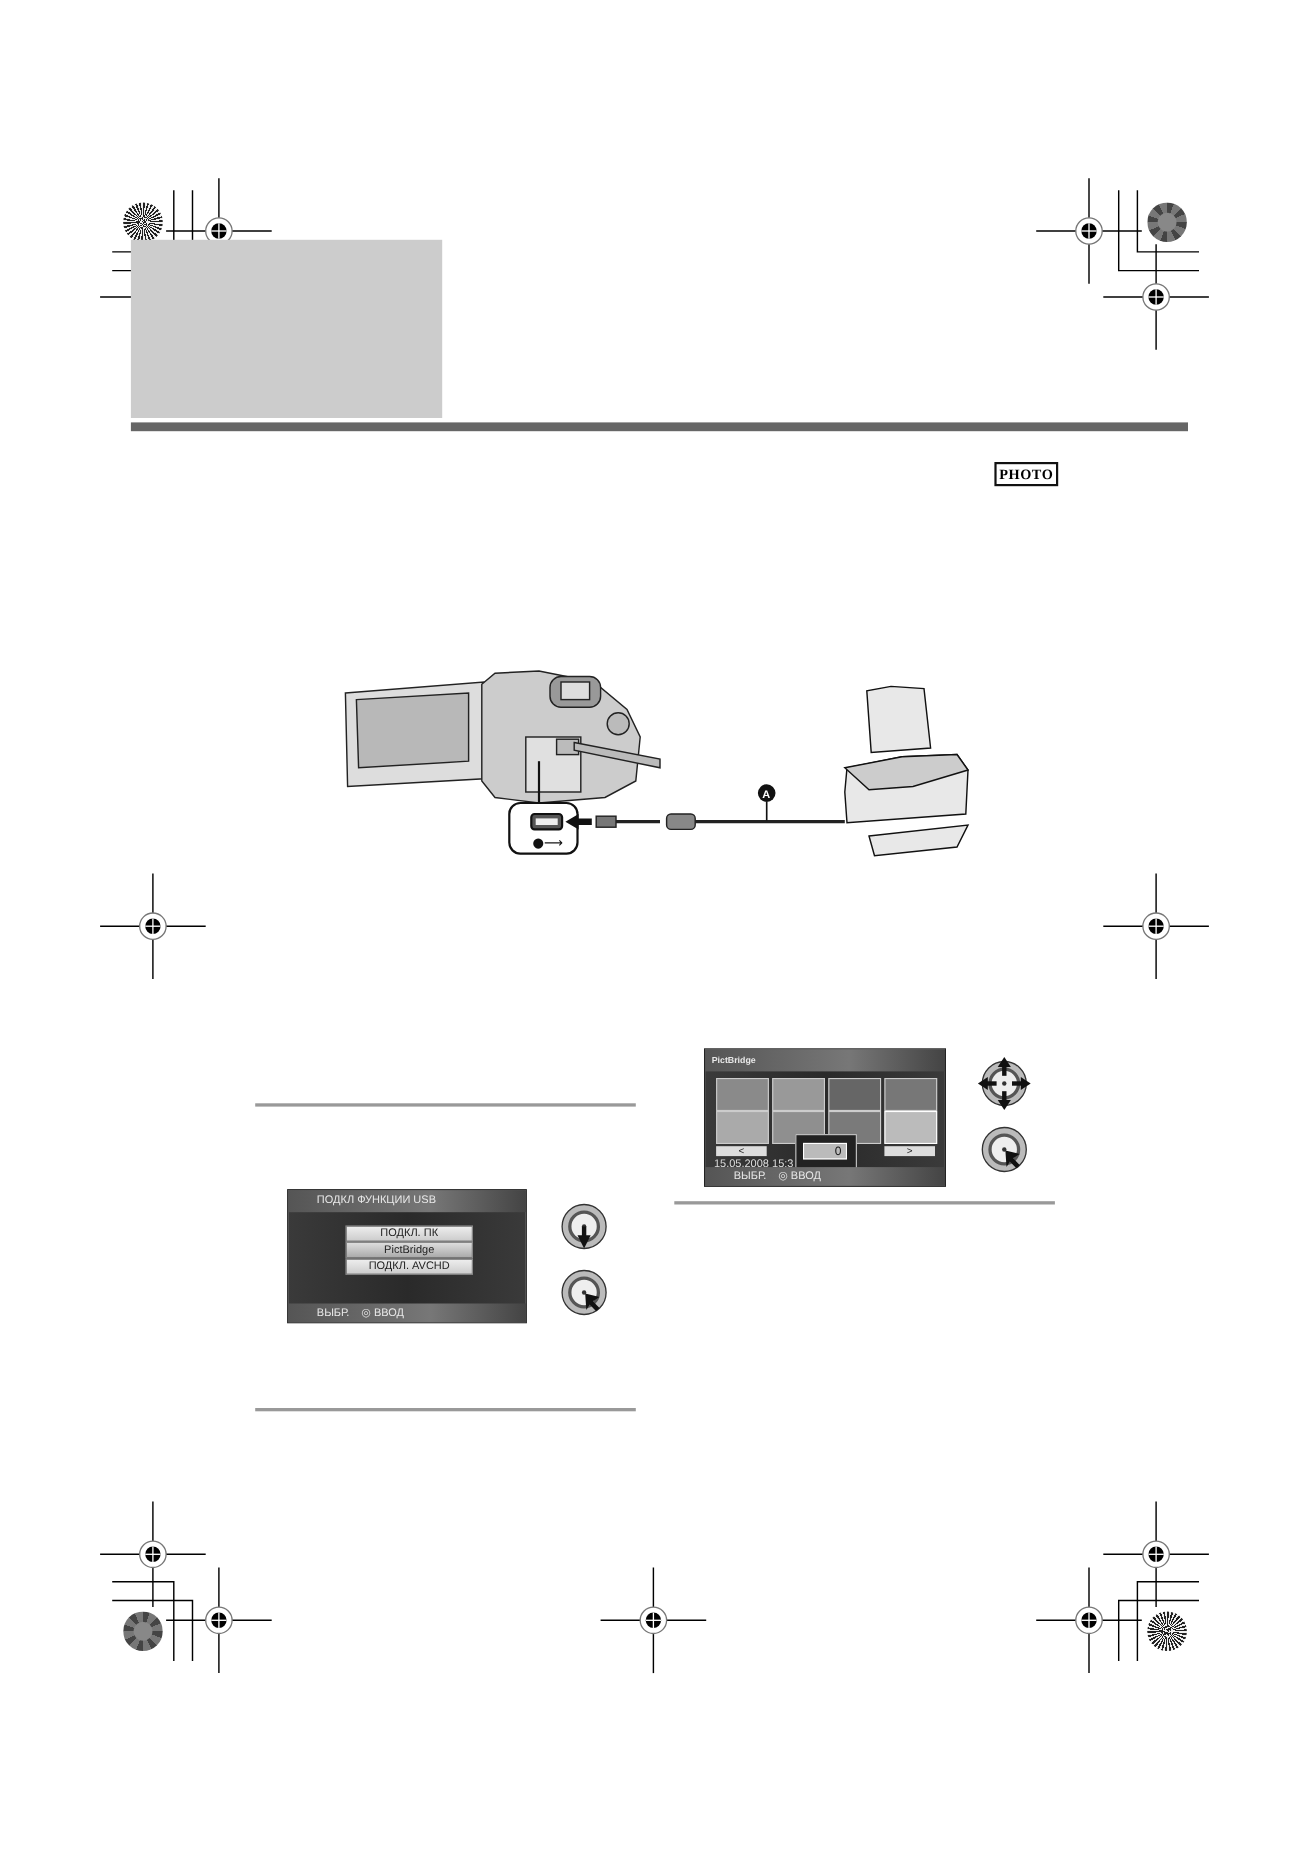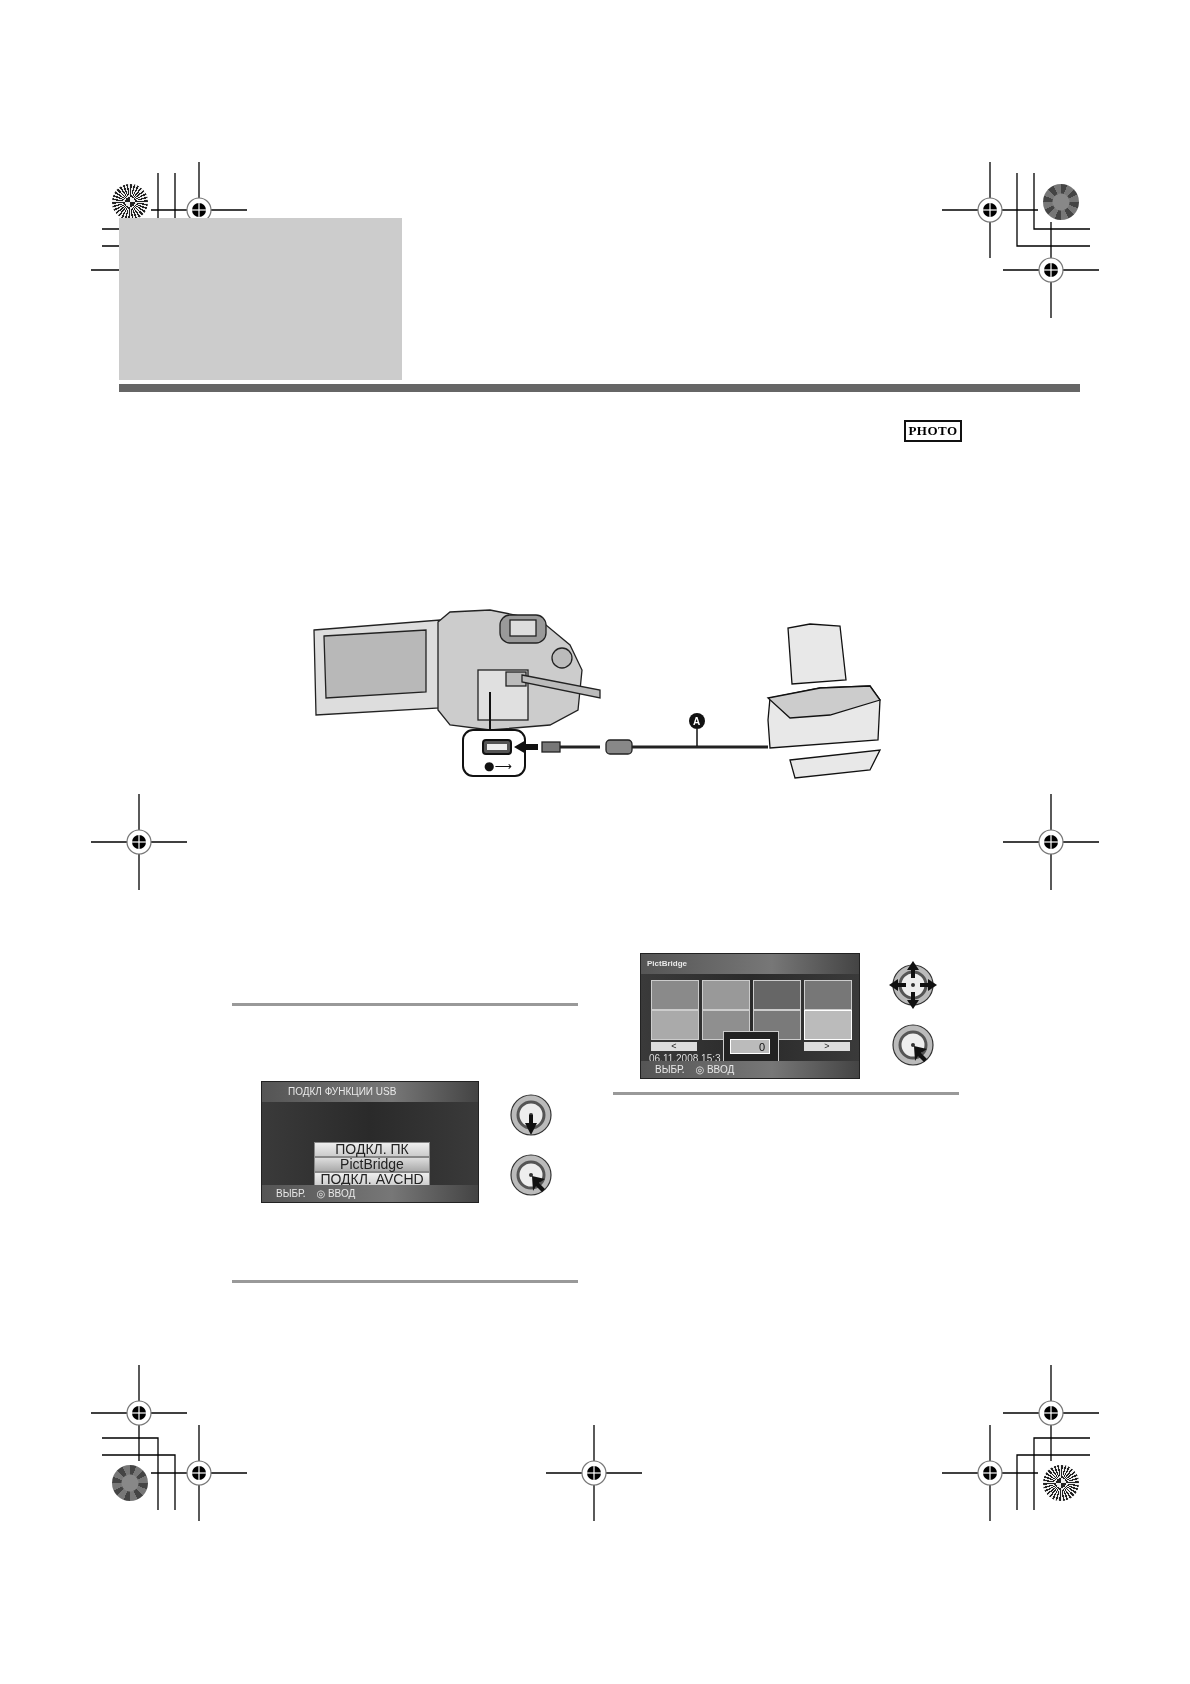--- a/index.html
+++ b/index.html
@@ -7,22 +7,22 @@
   .abs { position:absolute; }
   .star { position:absolute; width:36px; height:36px; border-radius:50%; }
   .star-light { background: repeating-conic-gradient(#222 0deg 6deg, #eee 6deg 12deg); }
   .star-dark { background: radial-gradient(circle, #888 0 8px, transparent 9px), repeating-conic-gradient(#444 0deg 20deg, #777 20deg 45deg); }
   .title-box { left:119px; top:218px; width:283px; height:162px; background:#cccccc; }
   .title-rule { left:119px; top:384px; width:961px; height:8px; background:#666; }
   .photo-badge { left:904px; top:420px; width:54px; height:18px; border:2px solid #111; font-weight:bold; font-size:13px; line-height:18px; text-align:center; font-family:Liberation Serif, serif; letter-spacing:0.5px; }
   .sep { position:absolute; height:3px; background:#999; }
   .screen { position:absolute; background:linear-gradient(90deg,#3a3a3a,#2a2a2a 50%,#3a3a3a); color:#e8e8e8; border:1px solid #222; }
   .screen-header { height:20px; line-height:20px; padding-left:26px; font-size:10px; background:linear-gradient(90deg,#555,#777 60%,#444); }
-  .screen-footer { position:absolute; left:0; right:0; bottom:0; height:17px; line-height:17px; font-size:10px; padding-left:14px; background:linear-gradient(90deg,#555,#777 60%,#444); }
-  .menu-btn { position:absolute; left:52px; width:114px; height:13px; line-height:13px; font-size:14px; text-align:center; color:#222; background:linear-gradient(#eee,#ccc); border:1px solid #888;margin-top:28px; }
+  .screen-footer { position:absolute; left:0; right:0; bottom:0; height:17px; line-height:17px; font-size:10px; padding-left:26px; background:linear-gradient(90deg,#555,#777 60%,#444); }
+  .menu-btn { position:absolute; left:52px; width:114px; height:13px; line-height:13px; font-size:10px; text-align:center; color:#222; background:linear-gradient(#eee,#ccc); border:1px solid #888; }
   .menu-btn.sel { background:linear-gradient(#ddd,#aaa); }
   .thumb { position:absolute; width:46px; height:28px; border:1px solid #ccc; }
   .navbtn { position:absolute; width:46px; height:9px; background:#ddd; color:#222; font-size:9px; line-height:9px; text-align:center; }
   .counter { position:absolute; left:82px; top:77px; width:54px; height:30px; background:#222; border:1px solid #ccc; }
   .counter-inner { position:absolute; left:6px; top:7px; width:40px; height:15px; background:#bbb; color:#111; font-size:11px; line-height:15px; text-align:right; padding-right:4px; box-sizing:border-box; border:1px solid #fff; }
   .dial { position:absolute; width:44px; height:44px; }
 </style>
 </head>
 <body>
 
@@ -150,21 +150,21 @@
   <div class="thumb" style="left:10px;top:26px;background:#8a8a8a"></div>
   <div class="thumb" style="left:61px;top:26px;background:#999"></div>
   <div class="thumb" style="left:112px;top:26px;background:#666"></div>
   <div class="thumb" style="left:163px;top:26px;background:#777"></div>
   <div class="thumb" style="left:10px;top:56px;background:#aaa"></div>
   <div class="thumb" style="left:61px;top:56px;background:#8f8f8f"></div>
   <div class="thumb" style="left:112px;top:56px;background:#7a7a7a"></div>
   <div class="thumb" style="left:163px;top:56px;background:#bbb;border-color:#fff"></div>
   <div class="navbtn" style="left:10px;top:88px">&lt;</div>
   <div class="navbtn" style="left:163px;top:88px">&gt;</div>
-  <div class="abs" style="left:8px;top:99px;font-size:10px;color:#ddd">06.11.2008 15:3</div>
+  <div class="abs" style="left:8px;top:99px;font-size:10px;color:#ddd">15.05.2008 15:3</div>
   <div class="counter">
     <div class="counter-inner">0</div>
   </div>
   <div class="screen-footer">
     <span>ВЫБР.</span>
     <span style="margin-left:8px">◎</span>
     <span>ВВОД</span>
   </div>
 </div>
 

